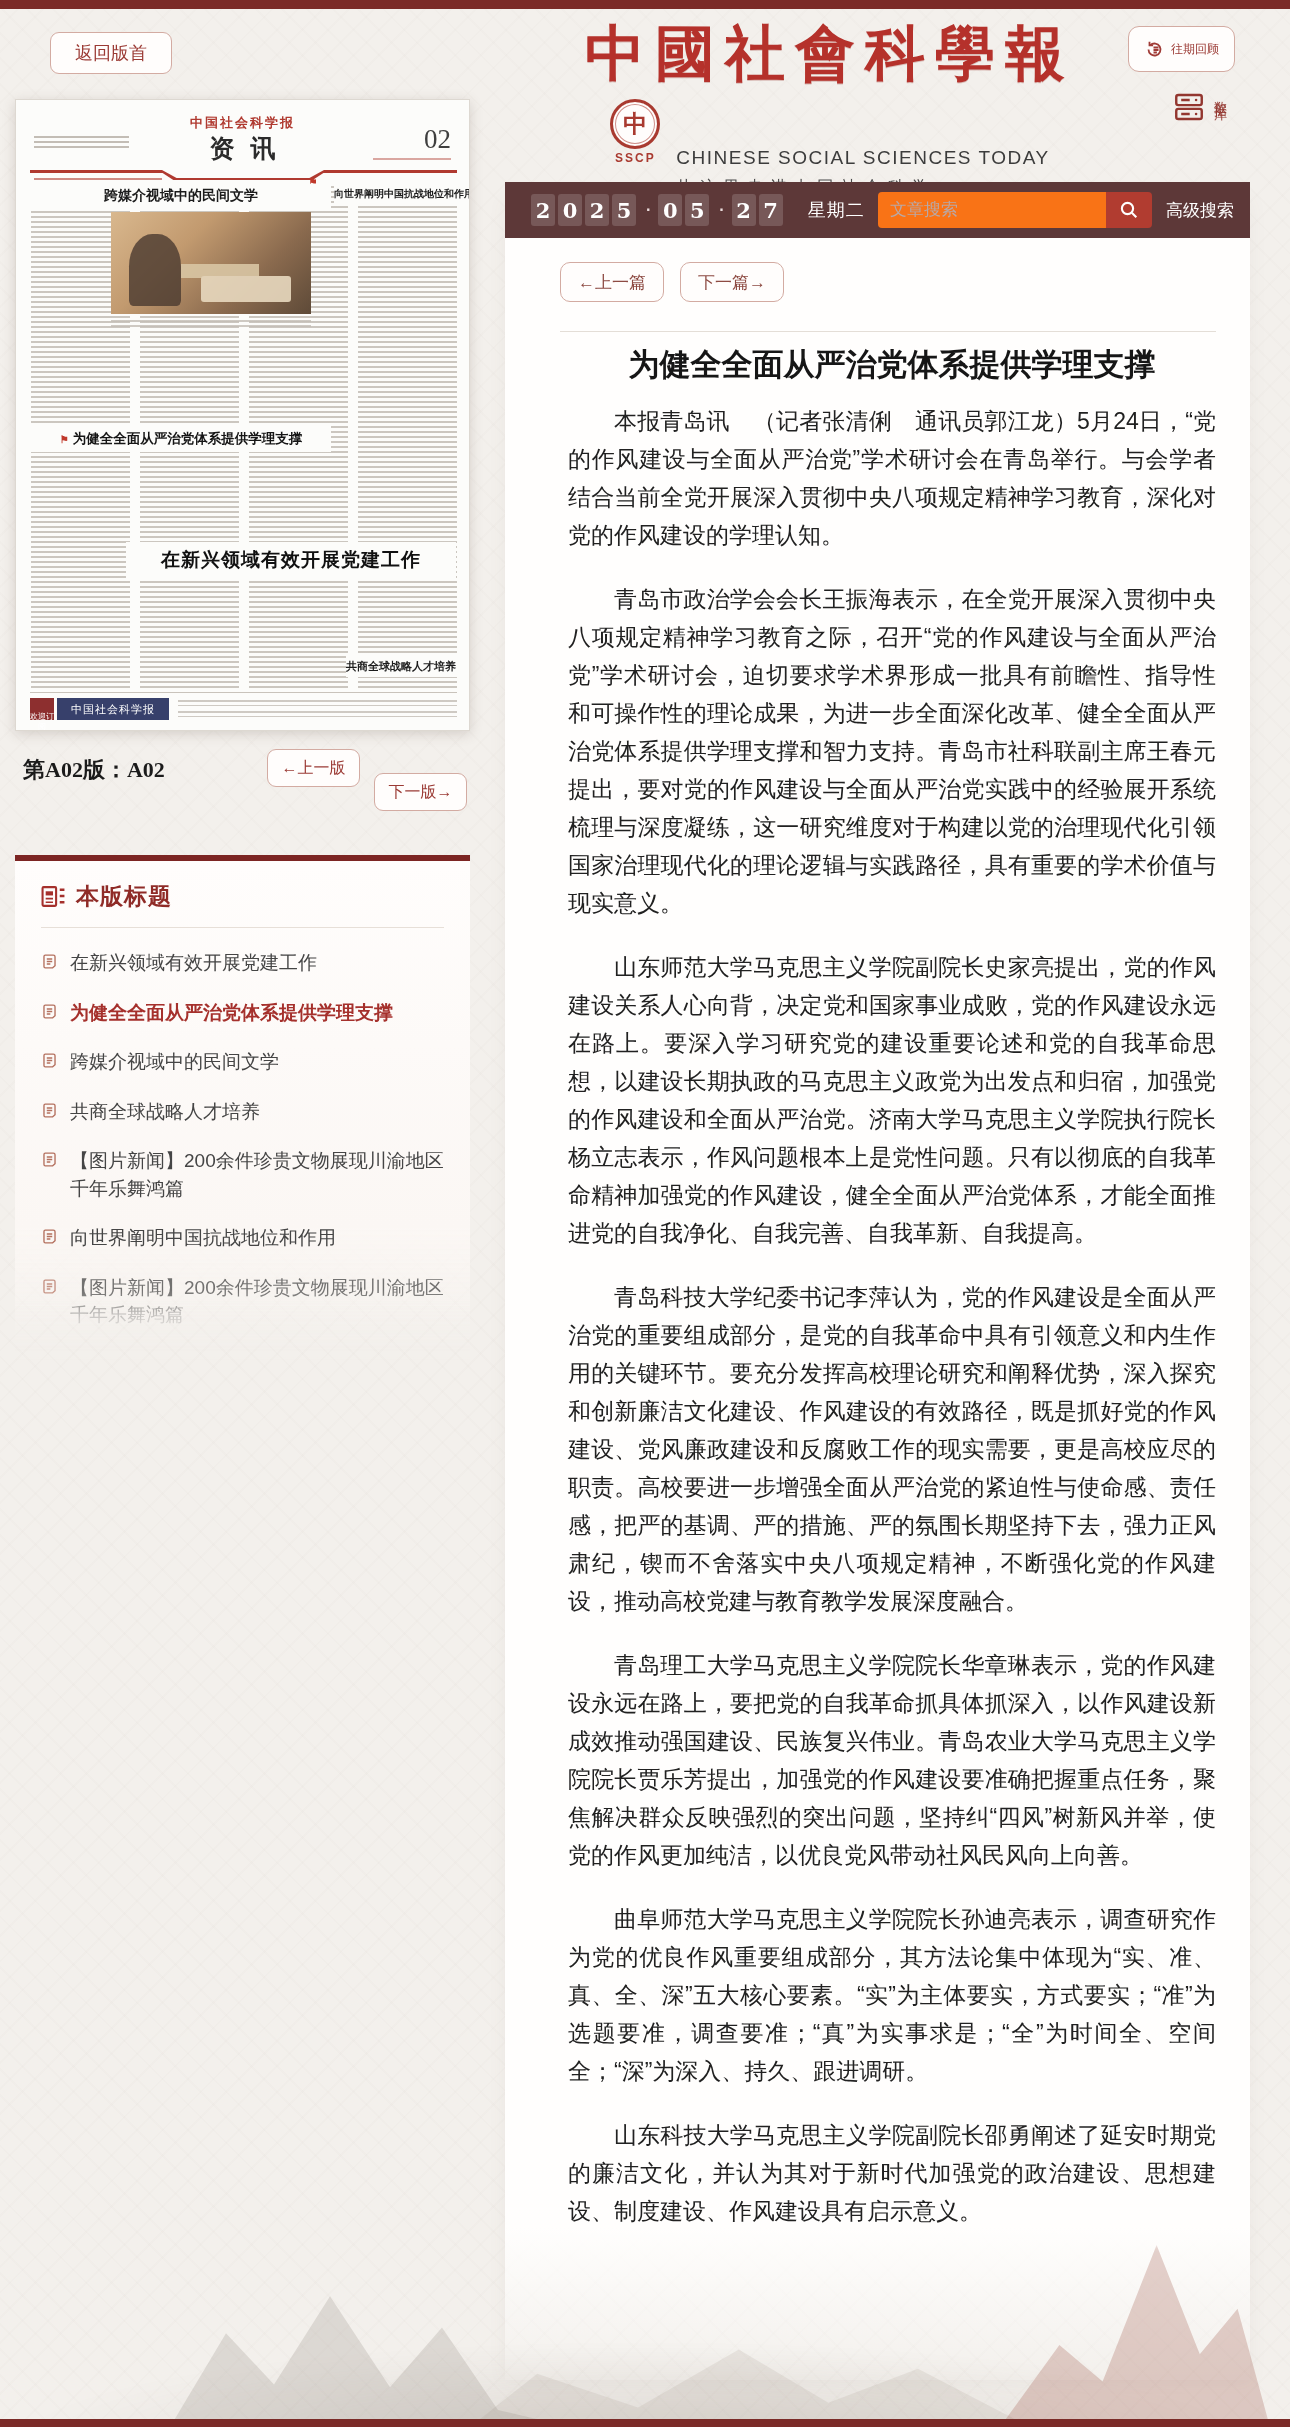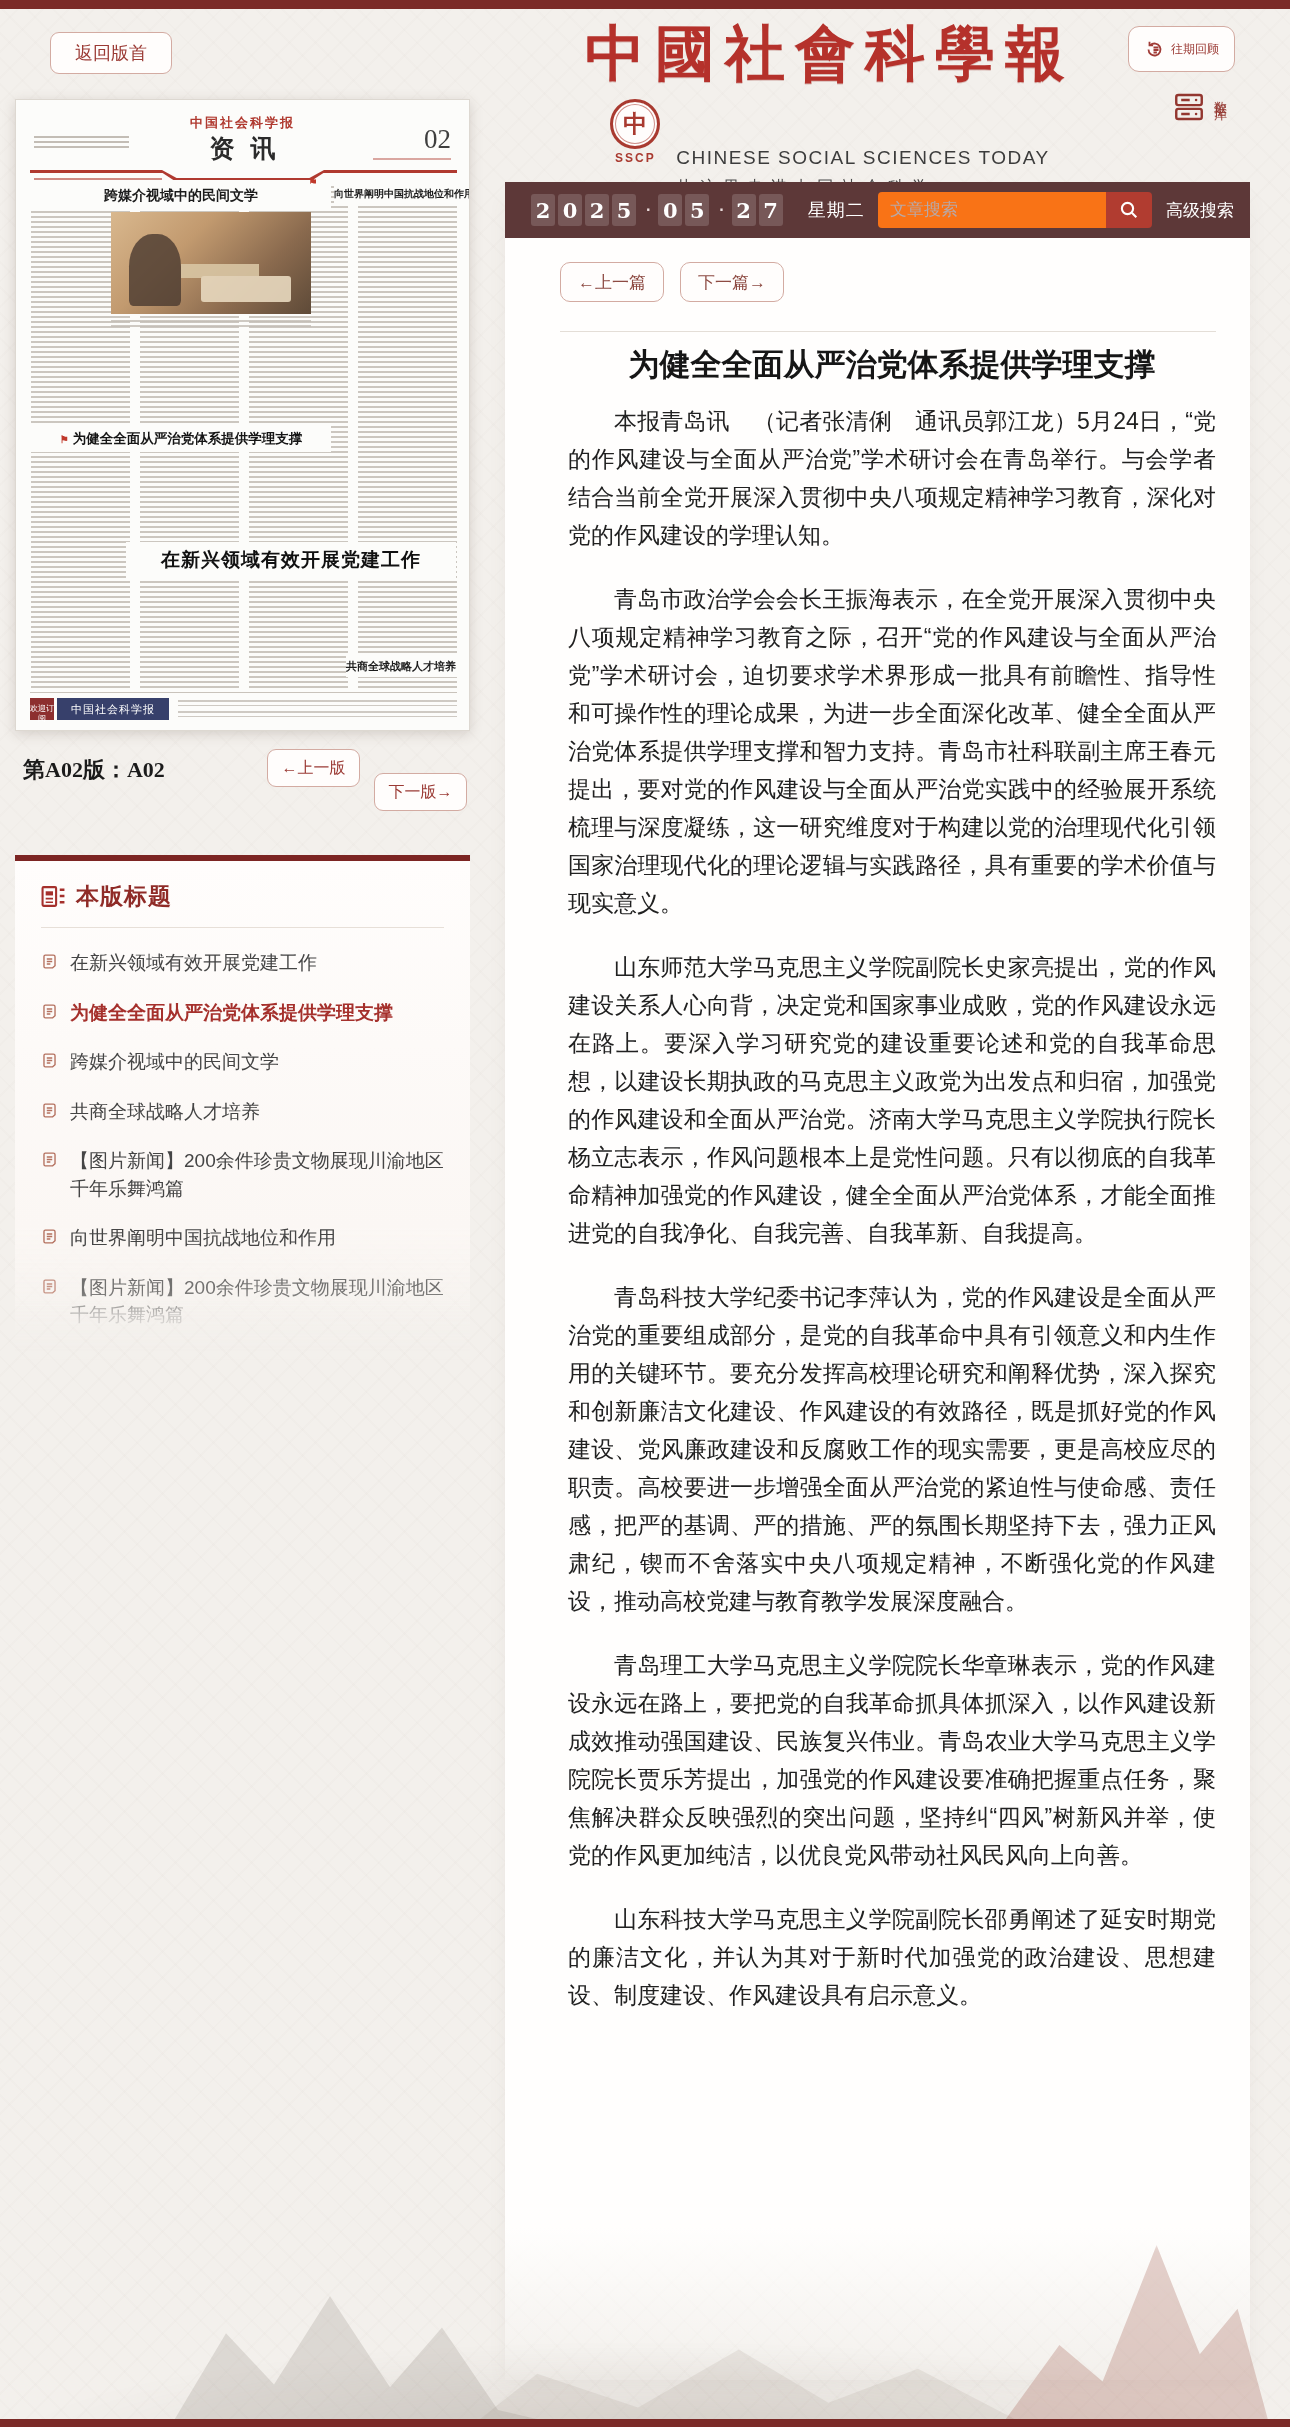--- a/index.html
+++ b/index.html
@@ -83,21 +83,21 @@
   .mp-photo::after { content:""; position:absolute; right:20px; bottom:12px; width:90px; height:26px;
     background:#e8d9bf; border-radius:3px; opacity:.9; box-shadow:-26px -18px 0 -6px #d9c6a4; }
   .mp-caption { left:95px; top:220px; width:200px; height:9px; opacity:.8; }
   .mp-h-party { left:15px; top:326px; width:300px; text-align:center; font-weight:bold; font-size:13.5px; color:#151515; padding:4px 0; }
   .mp-h-party .mini-flag { color:#c0392b; font-size:10px; margin-right:4px; }
   .mp-h-emerging { left:110px; top:442px; width:330px; font-weight:bold; font-size:19px; color:#111;
     letter-spacing:1px; white-space:nowrap; padding:5px 0; text-align:center; }
   .mp-h-talent { left:330px; top:556px; width:112px; font-weight:bold; font-size:11px; color:#1c1c1c; white-space:nowrap; padding:3px 0; }
   .mp-foot-rule { left:14px; top:592px; width:427px; height:1px; background:#c9c3bb; }
   .mp-badge-red { left:14px; top:598px; width:24px; height:22px; background:#8d2f2f; color:#fff;
-    font-size:8px; line-height:10px; text-align:center; padding-top:6px; }
+    font-size:8px; line-height:10px; text-align:center; padding-top:14px; }
   .mp-badge-blue { left:41px; top:598px; width:112px; height:22px; background:#37406b; color:#fff;
     font-family:"Liberation Serif", serif; font-size:11px; display:flex; align-items:center; justify-content:center; letter-spacing:1px; }
   .mp-foot-lines1 { left:162px; top:600px; width:279px; height:6px; opacity:.8; }
   .mp-foot-lines2 { left:162px; top:611px; width:279px; height:6px; opacity:.8; }
 
   .page-label { left:8px; top:656px; font-family:"Liberation Serif", serif; font-weight:bold; font-size:22px; color:#1b1b1b; }
   .pg-btn { position:absolute; top:650px; width:93px; height:38px; font-size:16px; }
   .pg-prev { left:252px; } .pg-next { left:359px;margin-top:24px; }
 
   .red-divider { left:0; top:756px; width:455px; height:6px; background:#7c2523; }
@@ -382,20 +382,21 @@
       <p>本报青岛讯　（记者张清俐　通讯员郭江龙）5月24日，“党的作风建设与全面从严治党”学术研讨会在青岛举行。与会学者结合当前全党开展深入贯彻中央八项规定精神学习教育，深化对党的作风建设的学理认知。</p>
 
       <p>青岛市政治学会会长王振海表示，在全党开展深入贯彻中央八项规定精神学习教育之际，召开“党的作风建设与全面从严治党”学术研讨会，迫切要求学术界形成一批具有前瞻性、指导性和可操作性的理论成果，为进一步全面深化改革、健全全面从严治党体系提供学理支撑和智力支持。青岛市社科联副主席王春元提出，要对党的作风建设与全面从严治党实践中的经验展开系统梳理与深度凝练，这一研究维度对于构建以党的治理现代化引领国家治理现代化的理论逻辑与实践路径，具有重要的学术价值与现实意义。</p>
 
       <p>山东师范大学马克思主义学院副院长史家亮提出，党的作风建设关系人心向背，决定党和国家事业成败，党的作风建设永远在路上。要深入学习研究党的建设重要论述和党的自我革命思想，以建设长期执政的马克思主义政党为出发点和归宿，加强党的作风建设和全面从严治党。济南大学马克思主义学院执行院长杨立志表示，作风问题根本上是党性问题。只有以彻底的自我革命精神加强党的作风建设，健全全面从严治党体系，才能全面推进党的自我净化、自我完善、自我革新、自我提高。</p>
 
       <p>青岛科技大学纪委书记李萍认为，党的作风建设是全面从严治党的重要组成部分，是党的自我革命中具有引领意义和内生作用的关键环节。要充分发挥高校理论研究和阐释优势，深入探究和创新廉洁文化建设、作风建设的有效路径，既是抓好党的作风建设、党风廉政建设和反腐败工作的现实需要，更是高校应尽的职责。高校要进一步增强全面从严治党的紧迫性与使命感、责任感，把严的基调、严的措施、严的氛围长期坚持下去，强力正风肃纪，锲而不舍落实中央八项规定精神，不断强化党的作风建设，推动高校党建与教育教学发展深度融合。</p>
 
       <p>青岛理工大学马克思主义学院院长华章琳表示，党的作风建设永远在路上，要把党的自我革命抓具体抓深入，以作风建设新成效推动强国建设、民族复兴伟业。青岛农业大学马克思主义学院院长贾乐芳提出，加强党的作风建设要准确把握重点任务，聚焦解决群众反映强烈的突出问题，坚持纠“四风”树新风并举，使党的作风更加纯洁，以优良党风带动社风民风向上向善。</p>
 
+      <p>曲阜师范大学马克思主义学院院长孙迪亮表示，调查研究作为党的优良作风重要组成部分，其方法论集中体现为“实、准、真、全、深”五大核心要素。“实”为主体要实，方式要实；“准”为选题要准，调查要准；“真”为实事求是；“全”为时间全、空间全；“深”为深入、持久、跟进调研。</p>
 
       <p>山东科技大学马克思主义学院副院长邵勇阐述了延安时期党的廉洁文化，并认为其对于新时代加强党的政治建设、思想建设、制度建设、作风建设具有启示意义。</p>
 
     </article>
 
   <div class="abs mtn mtn-wash"></div>
   <div class="abs mtn mtn-gray1"></div>
   <div class="abs mtn mtn-gray2"></div>
   <div class="abs mtn mtn-red"></div>
 

